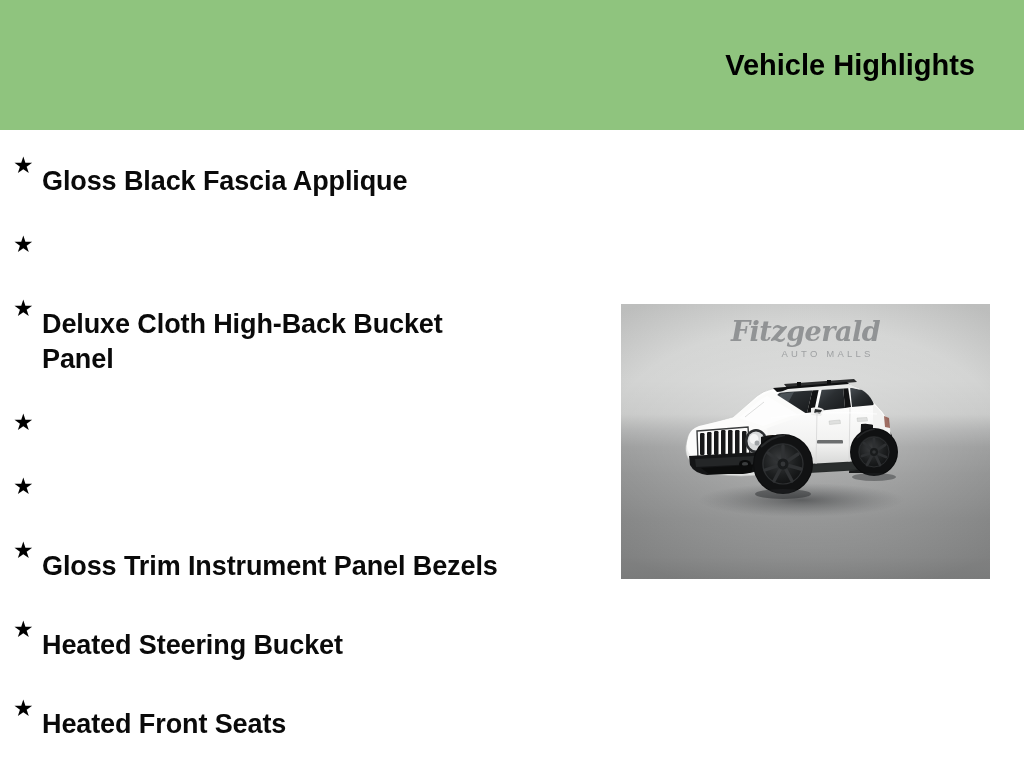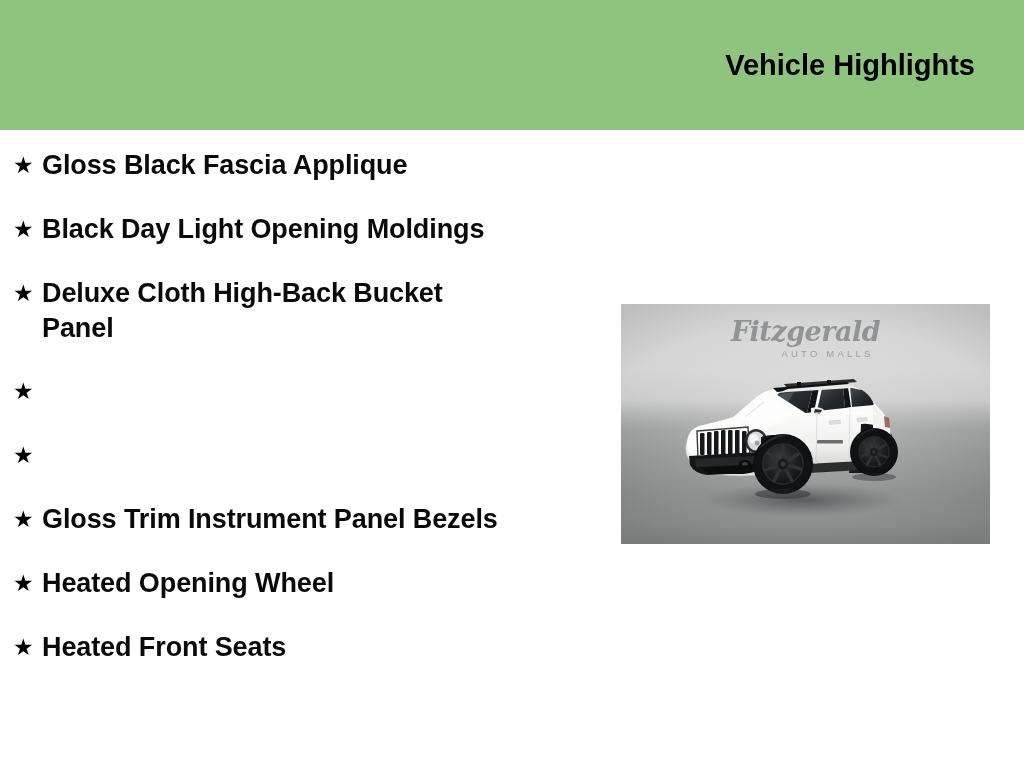--- a/index.html
+++ b/index.html
@@ -66,29 +66,30 @@
     padding-left: 3px;
   }
   .highlight-label {
     flex: 1 1 auto;
     font-size: 27px;
     font-weight: bold;
     color: #0a0a0a;
     line-height: 35px;
     letter-spacing: -0.1px;
     max-width: 470px;
+    margin-top: 16px;
   }
 
   
   .vehicle-photo {
     position: absolute;
     left: 621px;
     top: 304px;
     width: 369px;
-    height: 240px;
+    height: 275px;
     overflow: hidden;
     background: #e5e5e5;
   }
   .photo-backdrop {
     position: absolute;
     left: 0; top: 0;
     width: 100%;
     height: 100%;
     background:
       linear-gradient(to bottom,
@@ -158,21 +159,20 @@
 
   <ul class="highlights-list">
 
     <li class="highlight-item">
       <span class="bullet-star">★</span>
       <span class="highlight-label">Gloss Black Fascia Applique</span>
     </li>
 
     <li class="highlight-item">
       <span class="bullet-star">★</span>
-      <span class="highlight-label">Black Day Light Opening Moldings</span>
     </li>
 
     <li class="highlight-item">
       <span class="bullet-star">★</span>
       <span class="highlight-label">Deluxe Cloth High-Back Bucket Panel</span>
     </li>
 
     <li class="highlight-item">
       <span class="bullet-star">★</span>
     </li>
@@ -181,21 +181,21 @@
       <span class="bullet-star">★</span>
     </li>
 
     <li class="highlight-item">
       <span class="bullet-star">★</span>
       <span class="highlight-label">Gloss Trim Instrument Panel Bezels</span>
     </li>
 
     <li class="highlight-item">
       <span class="bullet-star">★</span>
-      <span class="highlight-label">Heated Opening Wheel</span>
+      <span class="highlight-label">Heated Steering Bucket</span>
     </li>
 
     <li class="highlight-item">
       <span class="bullet-star">★</span>
       <span class="highlight-label">Heated Front Seats</span>
     </li>
 
   </ul>
 
   <div class="vehicle-photo">

